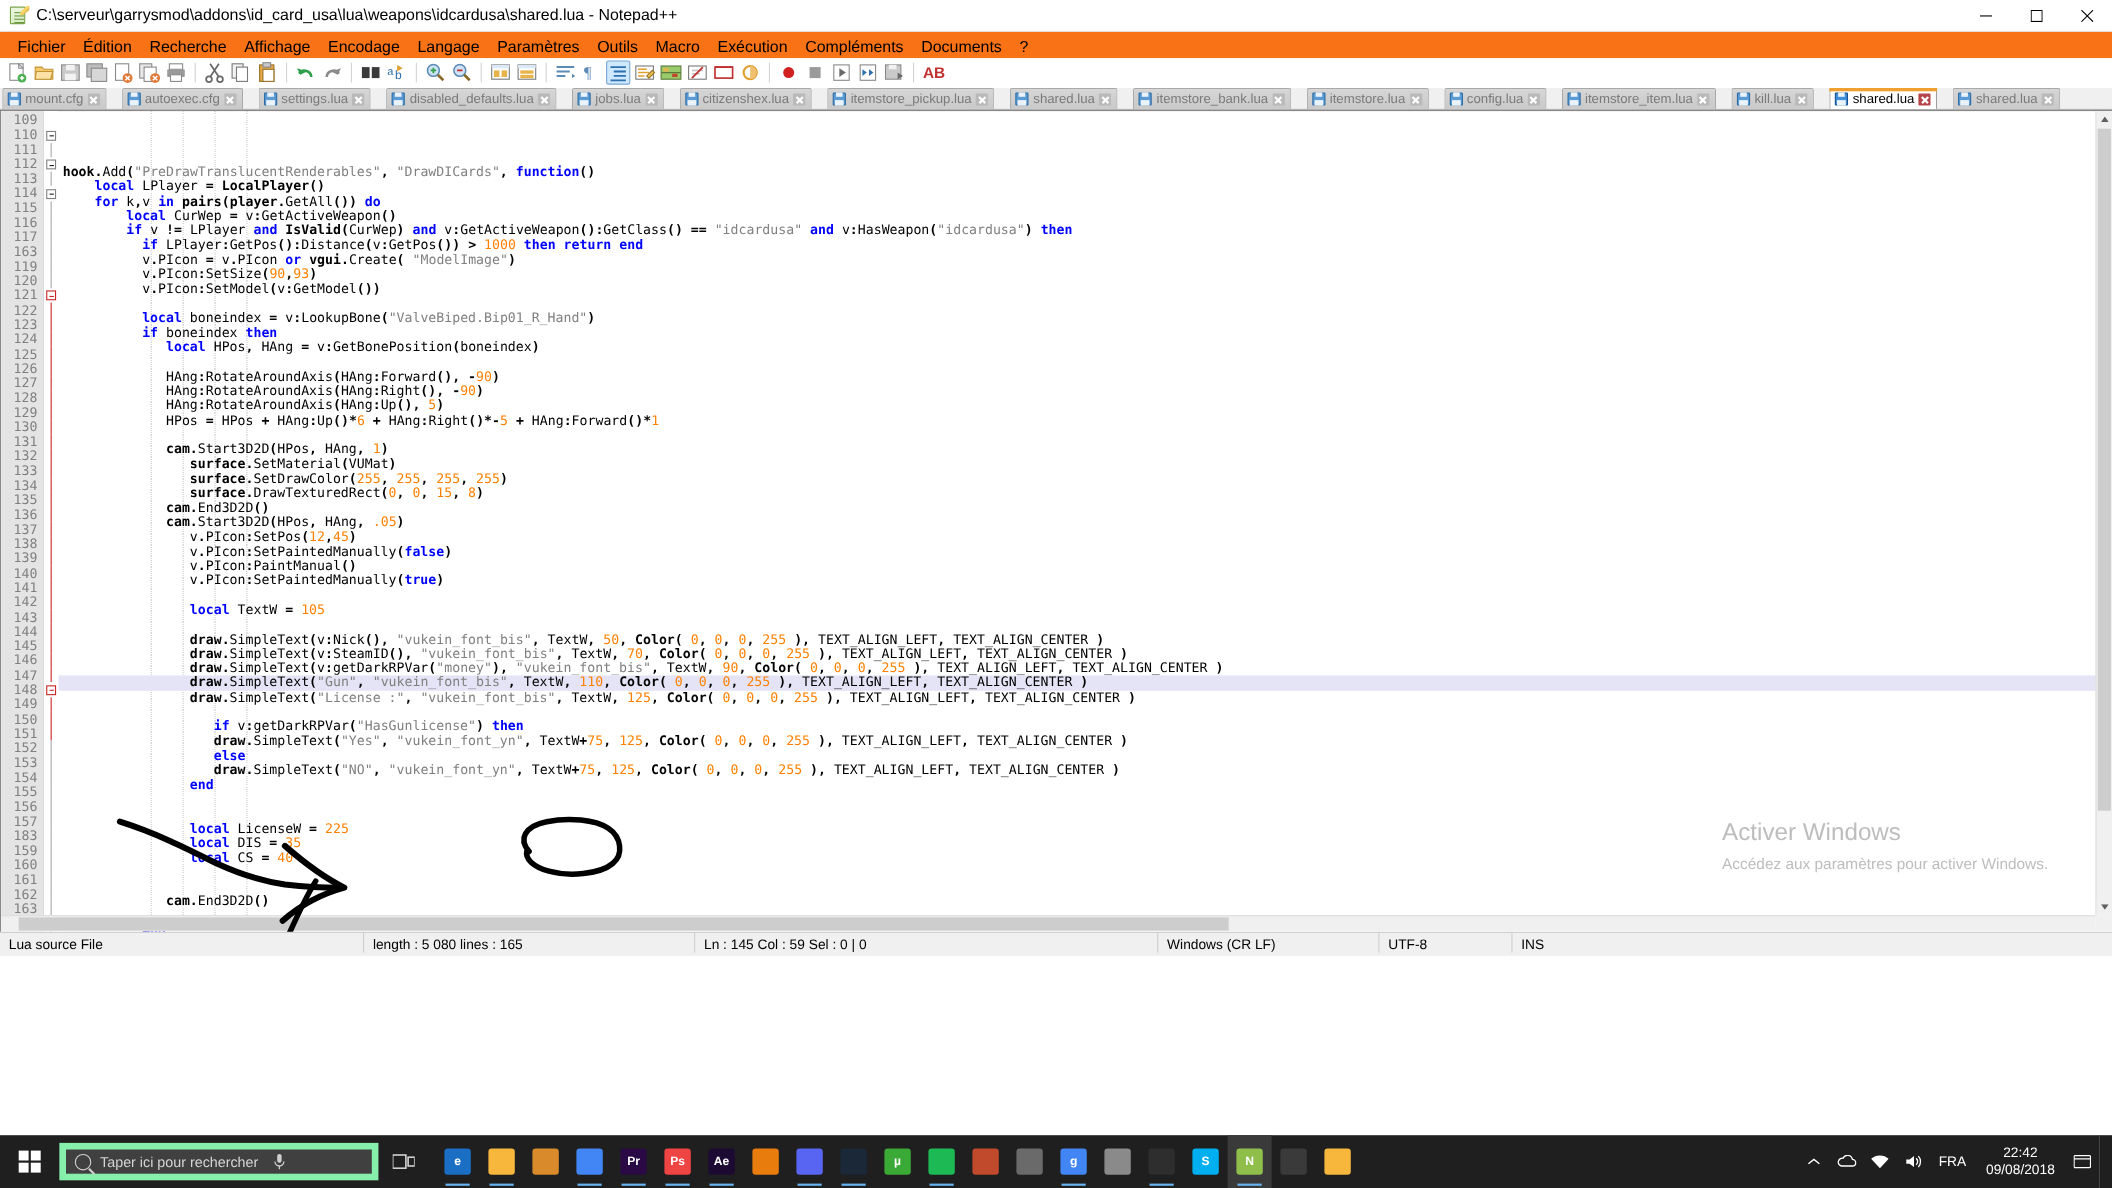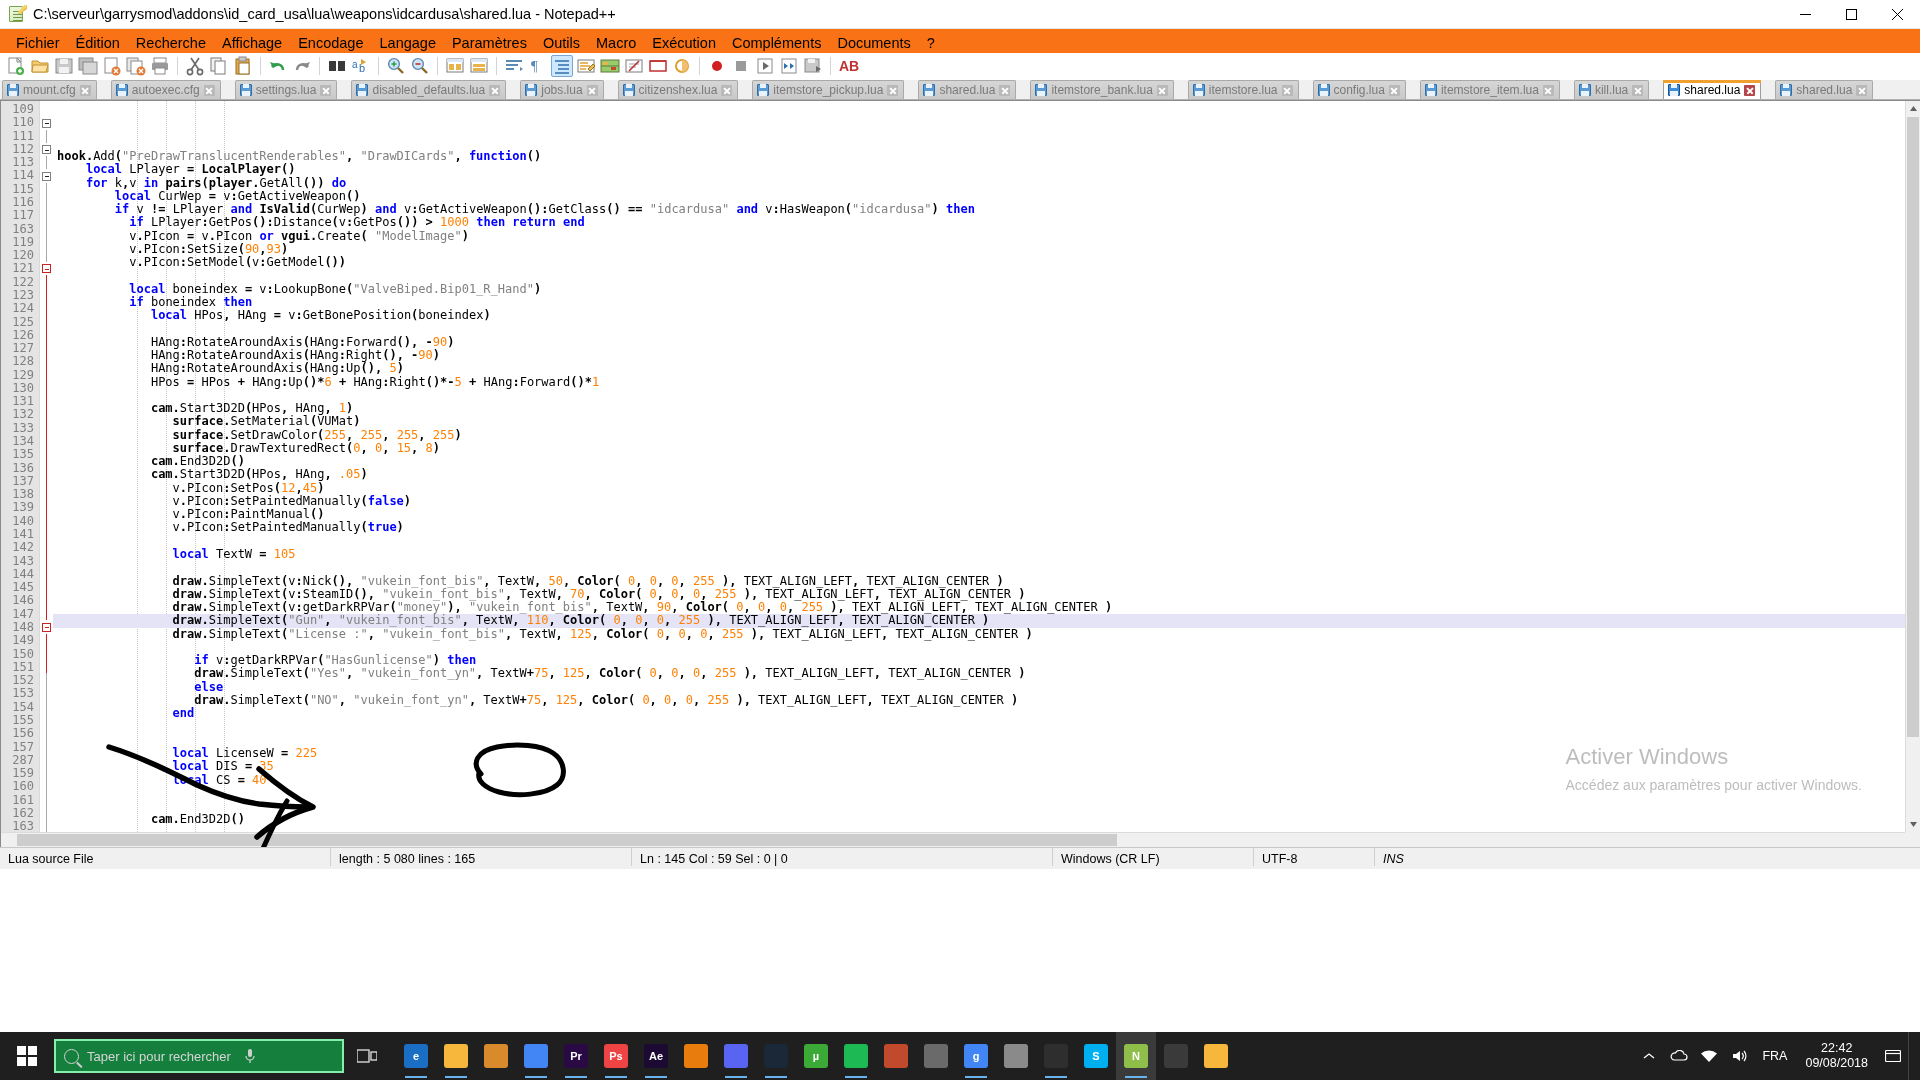--- a/index.html
+++ b/index.html
@@ -205,32 +205,32 @@
     height: 22px; background: #f0f0f0; display: flex; 
     font-size: 12.5px; color: #000; border-top: 1px solid #c8c8c8;
   }
   .statusbar .cell { padding: 0 8px; height: 22px; display:flex; align-items:center; white-space:nowrap; }
   .sb-sep { width:1px; height:18px; background:#cfcfcf; }
   .sb-doc { width: 330px; }
   .sb-len { width: 300px; }
   .sb-ln  { width: 420px; }
   .sb-eol { width: 200px; }
   .sb-enc { width: 120px; }
-  .sb-ins { width: 80px; font-style: italic; }
+  .sb-ins { width: 80px; }
 
   
   .taskbar {
     position:absolute; left:0; bottom:0; width:1920px; height:48px;
     background:#1f1f1f; display:flex; align-items:center;
   }
   .tb-start { width:54px; height:48px; display:flex; align-items:center; justify-content:center; }
   .winlogo { width:20px; height:20px; display:grid; grid-template-columns:1fr 1fr; grid-template-rows:1fr 1fr; gap:2px; }
   .winlogo i { background:#ffffff; display:block; }
   .searchbox {
-    width:290px; height:34px; background:#15803d; border:2px solid #86efac;
+    width:290px; height:34px; background:#404040; border:6px solid #86efac;
     display:flex; align-items:center; gap:8px; padding:0 8px; color:#d5d5d5; font-size:13px;
   }
   .mag { width:15px;height:15px;border:1.6px solid #d0d0d0;border-radius:50%;position:relative;flex:0 0 auto;}
   .mag::after{content:"";position:absolute;right:-5px;bottom:-3px;width:7px;height:1.6px;background:#d0d0d0;transform:rotate(45deg);}
   .mic { width:22px;height:34px;display:flex;align-items:center;justify-content:center;}
   .tb-taskview { width:46px;height:48px;display:flex;align-items:center;justify-content:center;}
   .tb-apps { display:flex; align-items:center; height:48px; margin-left:6px; }
   .tb-app { width:40px; height:48px; display:flex; align-items:center; justify-content:center; position:relative; }
   .tb-app.running::after {
     content:""; position:absolute; bottom:2px; left:9px; width:22px; height:2px; background:#6ab3f0;
@@ -700,21 +700,21 @@
           <div>148</div>
           <div>149</div>
           <div>150</div>
           <div>151</div>
           <div>152</div>
           <div>153</div>
           <div>154</div>
           <div>155</div>
           <div>156</div>
           <div>157</div>
-          <div>287</div>
+          <div>183</div>
           <div>159</div>
           <div>160</div>
           <div>161</div>
           <div>162</div>
           <div>163</div>
           <div>164</div>
           <div>165</div>
         </div>
       <div class="foldcol" id="foldcol">
           <div class="fline"></div>

